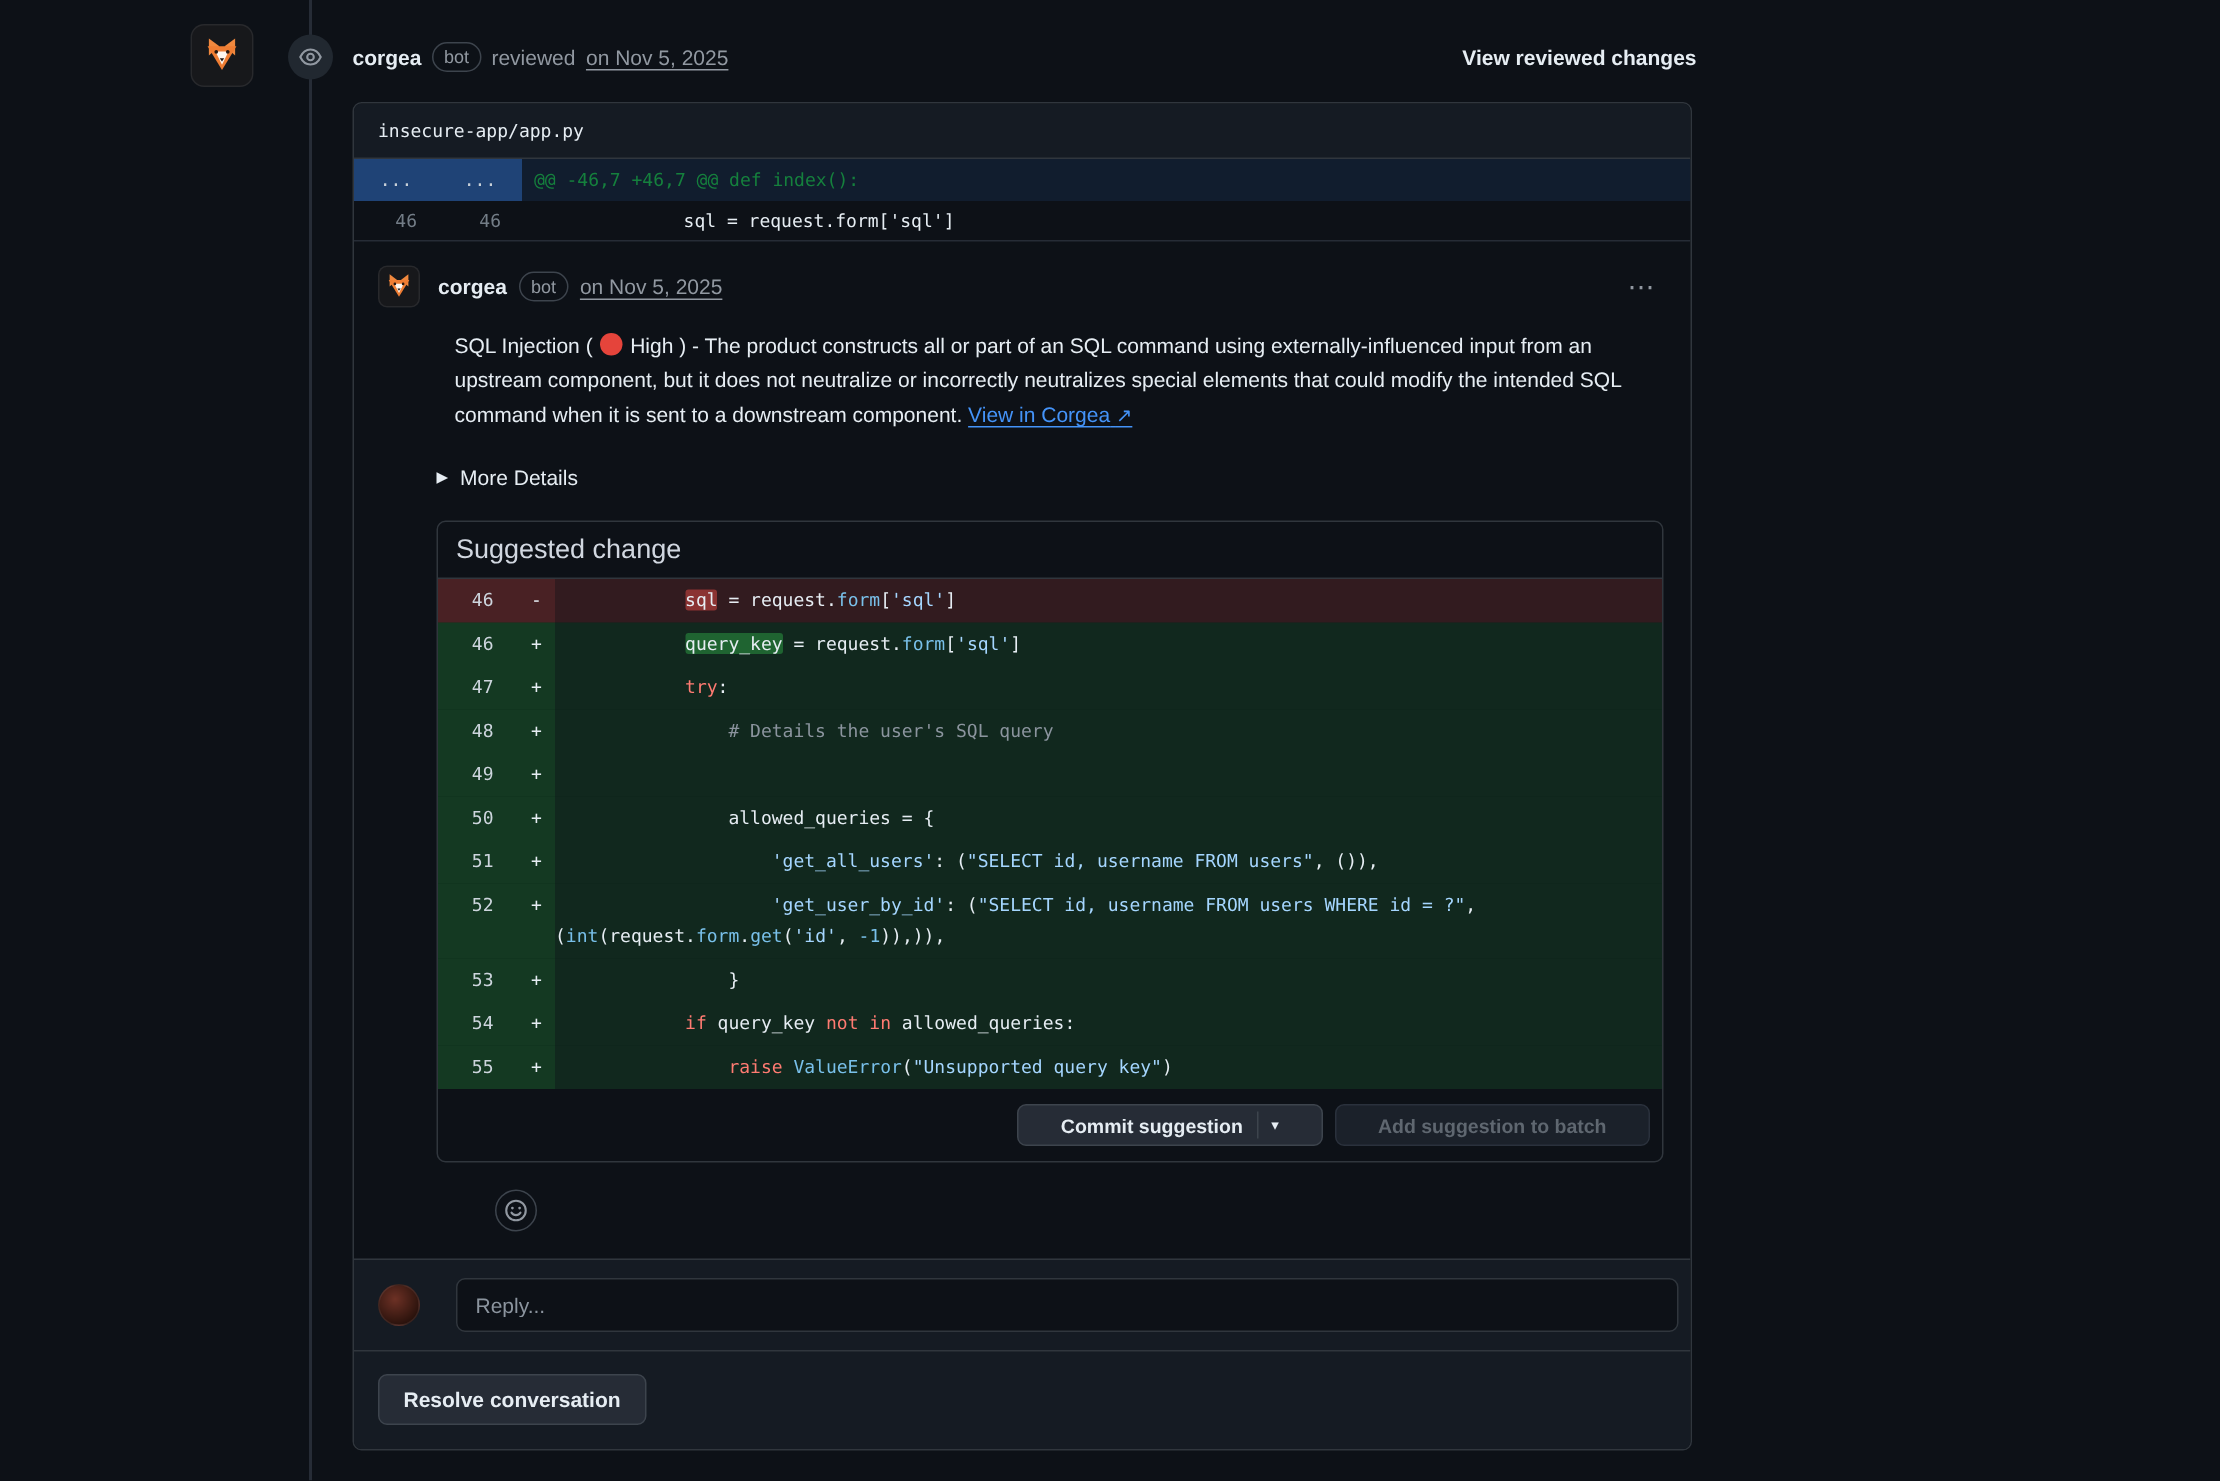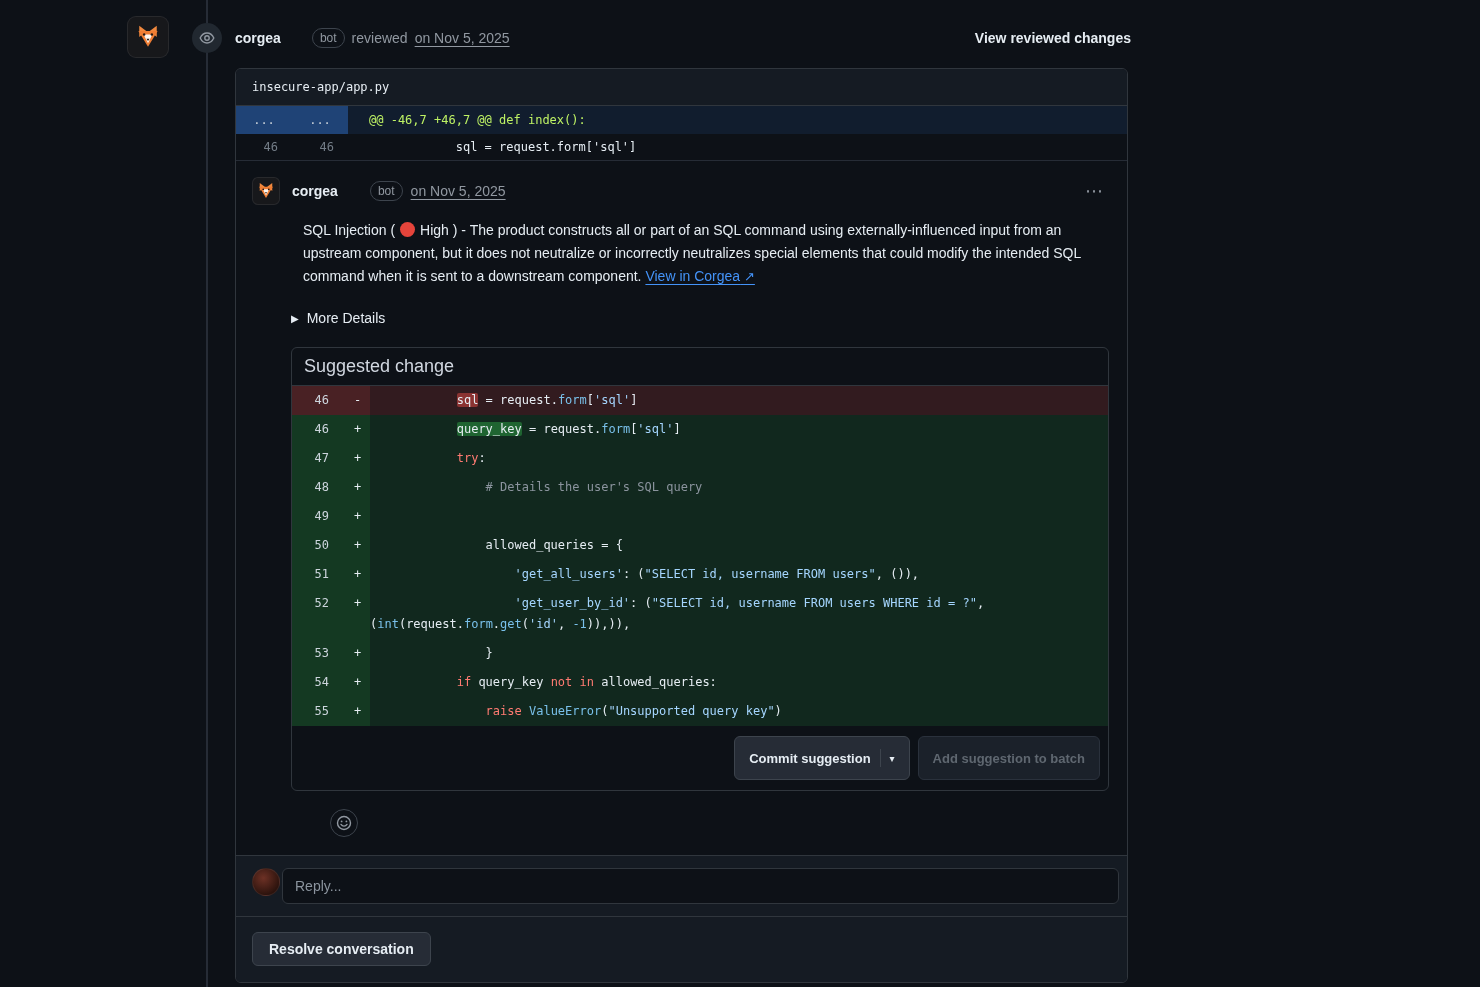--- a/index.html
+++ b/index.html
@@ -15,36 +15,36 @@
 
   
   .review-header { position:absolute; left:0; top:0; width:1480px; height:60px; }
   .avatar-lg { position:absolute; left:127px; top:16px; width:42px; height:42px; border-radius:9px;
     background:#17181b; border:1px solid rgba(240,246,252,0.08); display:flex; align-items:center; justify-content:center; }
   .eye-badge { position:absolute; left:192px; top:23px; width:30px; height:30px; border-radius:50%;
     background:#212830; color:#9198a1; display:flex; align-items:center; justify-content:center; }
   .review-meta { position:absolute; left:235px; top:27px; height:22px; display:flex; align-items:center; gap:7px; }
   .author { color:#e6edf3; font-weight:700; text-decoration:none; }
   .bot-pill { font-size:12px; line-height:16px; color:#9198a1; border:1px solid #3d444d;
-    border-radius:2em; padding:1px 7px;margin-left:24px; }
+    border-radius:2em; padding:1px 7px; }
   .muted { color:#9198a1; }
   .muted-link { color:#9198a1; text-decoration:underline; text-underline-offset:3px; }
   .view-changes { position:absolute; right:349px; top:30px; color:#e6edf3; font-weight:700; font-size:14px; text-decoration:none; }
 
   
   .card { position:absolute; left:235px; top:68px; width:893px; background:#0d1117;
     border:1px solid #30363d; border-radius:6px; overflow:hidden; }
 
   .file-header { background:#151b23; padding:11px 16px; font-size:12px; border-bottom:1px solid #30363d; }
   .filename { color:#e6edf3; text-decoration:none; }
 
   .hunk-row { display:flex; font-size:12px; background:rgba(56,139,253,0.10); }
   .hunk-gutter { width:112px; flex:none; display:flex; background:rgba(56,139,253,0.35); color:#c9d1d9; }
   .hunk-gutter span { width:56px; text-align:center; line-height:28px; }
-  .hunk-text { line-height:28px; padding-left:21px; color:#bef264; white-space:pre; }
+  .hunk-text { line-height:28px; padding-left:8px; color:#15803d; white-space:pre; }
 
   .context-row { display:flex; font-size:12px; border-bottom:1px solid #262c36; }
   .context-gutter { width:112px; flex:none; display:flex; color:#737d87; }
   .context-gutter span { width:56px; text-align:right; padding-right:14px; line-height:26px; }
   .context-code { line-height:26px; padding-left:21px; white-space:pre; color:#e6edf3; }
 
   
   .comment { padding:16px 18px 16px 16px; }
   .comment-header { display:flex; align-items:center; gap:8px; }
   .avatar-sm { width:28px; height:28px; border-radius:6px; background:#17181b;
@@ -78,32 +78,32 @@
   .hl-del { background:rgba(248,81,73,0.45); border-radius:2px; }
   .hl-add { background:rgba(46,160,67,0.50); border-radius:2px; }
   .kw { color:#ff7b72; }
   .str { color:#a5d6ff; }
   .com { color:#8b949e; }
   .fn { color:#79c0ea; }
   .cnum { color:#79c0ea; }
 
   .suggestion-actions { display:flex; justify-content:flex-end; gap:8px; padding:10px 8px; }
   .btn { font-family:inherit; font-size:13px; font-weight:600; color:#e6edf3; background:#262c36;
-    border:1px solid #3d444d; border-radius:6px; height:44px; padding:0 14px;
+    border:1px solid #3d444d; border-radius:6px; height:28px; padding:0 28px;
     display:inline-flex; align-items:center; gap:9px; cursor:pointer; }
   .btn-divider { width:1px; height:18px; background:#3d444d; }
   .caret { font-size:10px; color:#e6edf3; }
   .btn-disabled { background:#1b212a; border-color:#2a313c; color:#5f6770; cursor:default; }
 
   .emoji-btn { margin:18px 0 2px 39px; width:28px; height:28px; border-radius:50%; background:transparent;
     border:1px solid #3d444d; color:#9198a1; display:flex; align-items:center; justify-content:center; cursor:pointer; padding:0; }
 
   
   .thread-footer { border-top:1px solid #30363d; background:#151b23; }
-  .reply-row { display:flex; gap:2px; padding:12px 8px 12px 16px; }
+  .reply-row { display:flex; align-items:center; gap:24px; padding:12px 8px 12px 16px; }
   .avatar-user { width:28px; height:28px; border-radius:50%; flex:none;
     background:radial-gradient(circle at 40% 35%, #6d3125, #2a120c 75%); border:1px solid rgba(240,246,252,0.08); }
   .reply-input { flex:1; height:36px; background:#0d1117; border:1px solid #30363d; border-radius:6px;
     color:#e6edf3; font-family:inherit; font-size:14px; padding:0 12px; outline:none; }
   .reply-input::placeholder { color:#8b949e; }
   .resolve-row { border-top:1px solid #30363d; padding:15px 16px 16px; }
   .resolve-btn { font-family:inherit; font-size:14px; font-weight:600; color:#e6edf3; background:#262c36;
     border:1px solid #3d444d; border-radius:6px; height:34px; padding:0 16px; cursor:pointer; }
 </style>
 </head>

